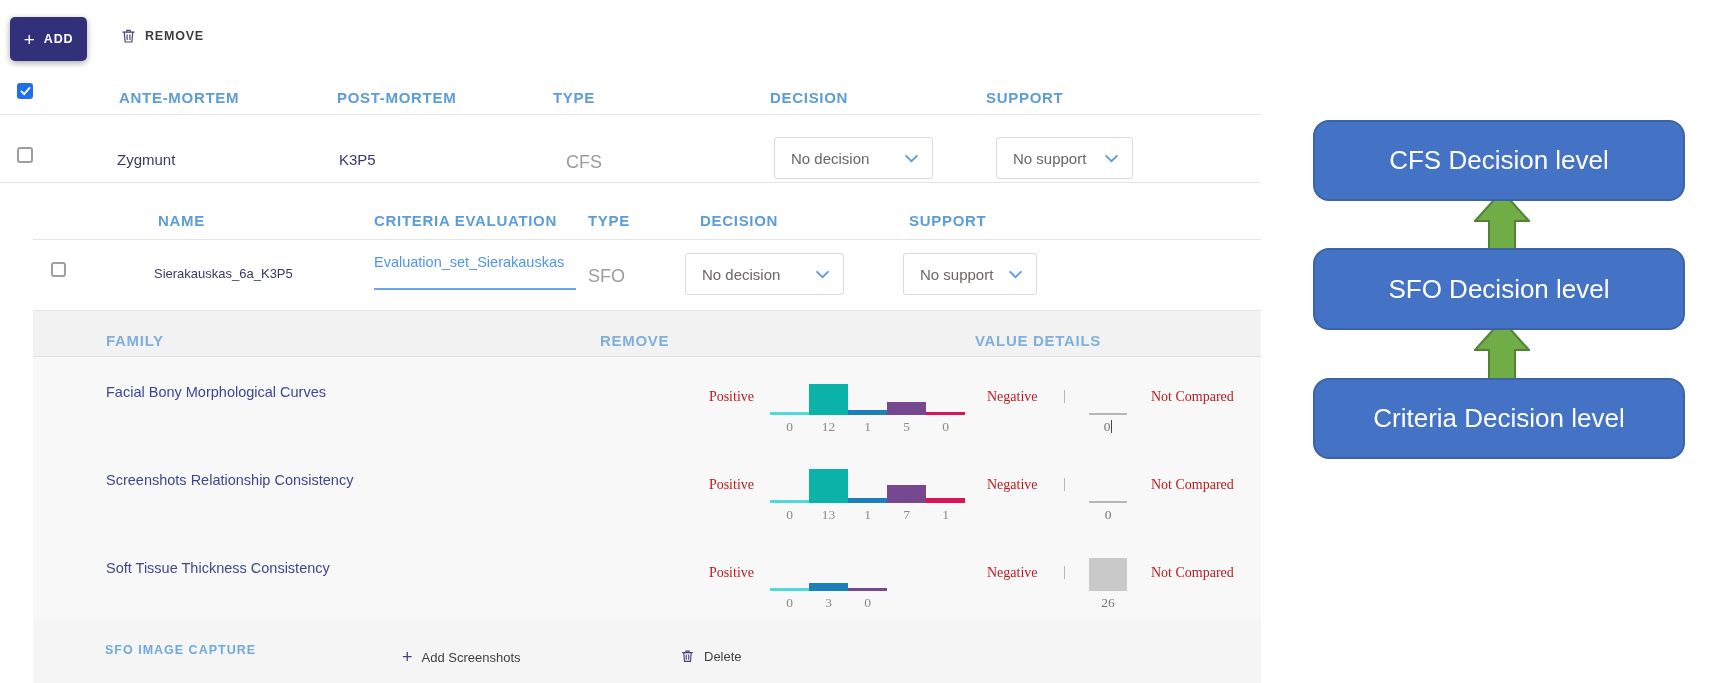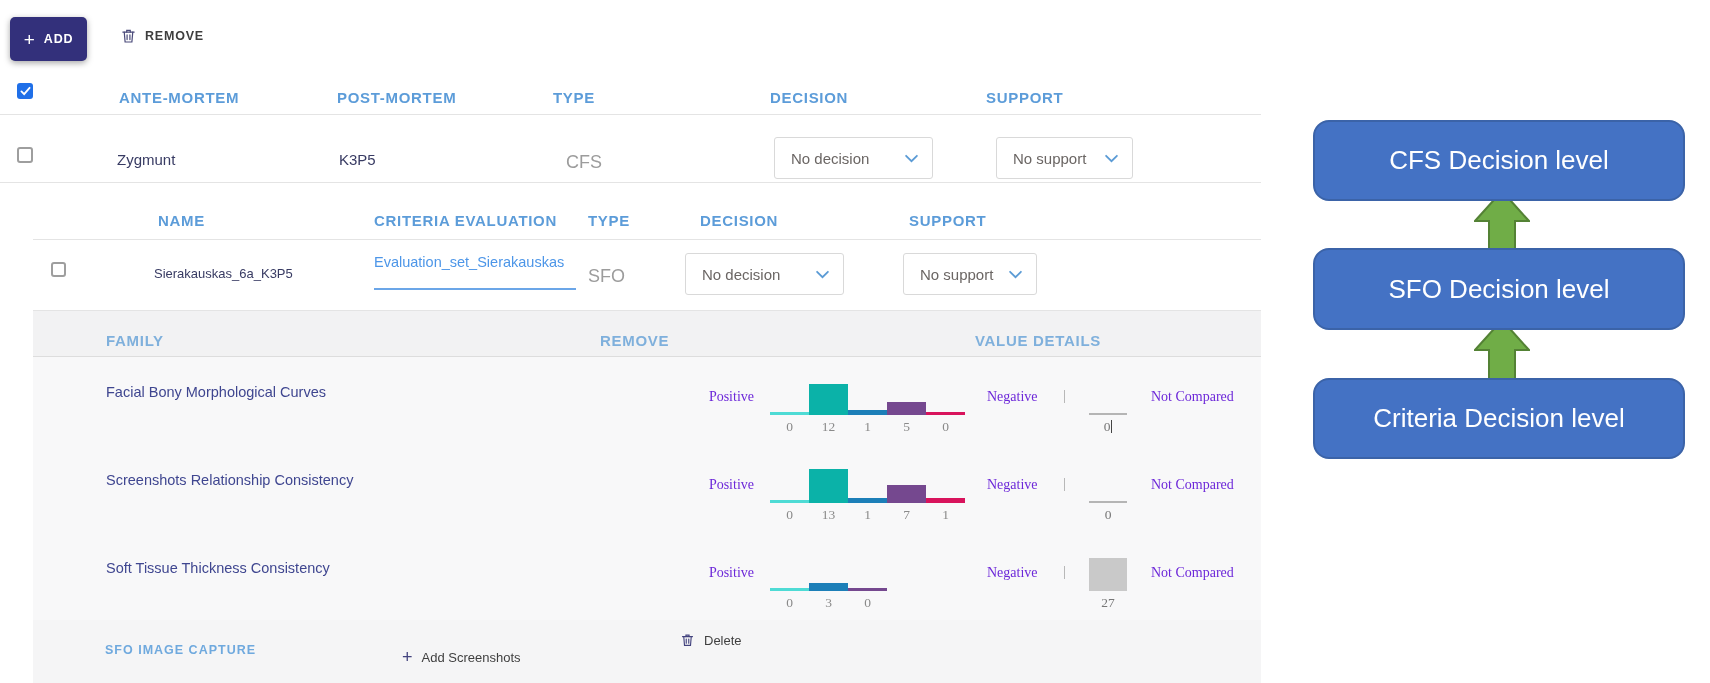--- a/index.html
+++ b/index.html
@@ -41,21 +41,21 @@
       font-size:14.5px;color:#4D96E8;cursor:text;}
 
   
   .fam-band{position:absolute;left:33px;top:311px;width:1228px;height:45px;background:#f2f2f3;
             border-bottom:1px solid #dddddd;}
   .fam-body{position:absolute;left:33px;top:357px;width:1228px;height:326px;background:#f8f8f9;}
   .capture-bg{position:absolute;left:33px;top:620px;width:1228px;height:63px;background:#f5f5f6;}
 
   .crit-row{position:absolute;left:0;width:1228px;height:88px;}
   .fam-label{position:absolute;left:73px;top:27px;font-size:14.5px;color:#3F4690;}
-  .slabel{position:absolute;top:32px;font-family:"Liberation Serif",serif;font-size:14px;color:#6d28d9;}
+  .slabel{position:absolute;top:32px;font-family:"Liberation Serif",serif;font-size:14px;color:#b91c1c;}
   .bars{position:absolute;top:0;height:58px;display:flex;align-items:flex-end;}
   .bar{width:39px;}
   .nums{position:absolute;top:62px;display:flex;}
   .num{width:39px;text-align:center;font-family:"Liberation Serif",serif;font-size:13.5px;color:#8A8A8A;}
   .pipe{position:absolute;left:1030px;top:30px;font-family:"Liberation Serif",serif;font-size:15px;color:#a5a5a5;}
   .ncbar{position:absolute;width:38px;}
   .ncval{position:absolute;top:62px;width:38px;text-align:center;font-family:"Liberation Serif",serif;
          font-size:13.5px;color:#777;}
   .caret{display:inline-block;width:1px;height:13px;background:#444;vertical-align:-2px;margin-left:1px;}
 
@@ -214,31 +214,31 @@
           <div class="bar" style="height: 3px; background: rgb(117, 72, 143);"></div>
         </div>
         <div class="nums" style="left: 737px;">
           <div class="num">0</div>
           <div class="num">3</div>
           <div class="num">0</div>
         </div>
         <div class="slabel" style="left: 954px;">Negative</div>
         <div class="pipe">|</div>
         <div class="ncbar" style="left: 1056px; width: 38px; height: 33px; top: 25px; background: rgb(201, 201, 201);"></div>
-        <div class="ncval" style="left: 1056px;">27</div>
+        <div class="ncval" style="left: 1056px;">26</div>
         <div class="slabel" style="left: 1118px;">Not Compared</div>
       </div>
     </div>
 
   <div class="cap-title">SFO IMAGE CAPTURE</div>
   <div class="cap-item" style="left:402px;top:648px;">
     <span class="plus">+</span>
     <span class="lbl">Add Screenshots</span>
   </div>
-  <div class="cap-item" style="left:680px;top:632px;">
+  <div class="cap-item" style="left:680px;top:648px;">
     <span>
       <svg width="15" height="16" viewBox="0 0 24 24" fill="none" stroke="#43437E" stroke-width="1.8" stroke-linecap="round">
         <path d="M4 6.5h16"></path>
           <path d="M9.5 6.5V4.2h5V6.5"></path>
           <path d="M6 6.5l1.2 14h9.6L18 6.5"></path>
         <path d="M10 10.5v6.5"></path>
           <path d="M14 10.5v6.5"></path>
       </svg>
     </span>
     <span class="lbl">Delete</span>

